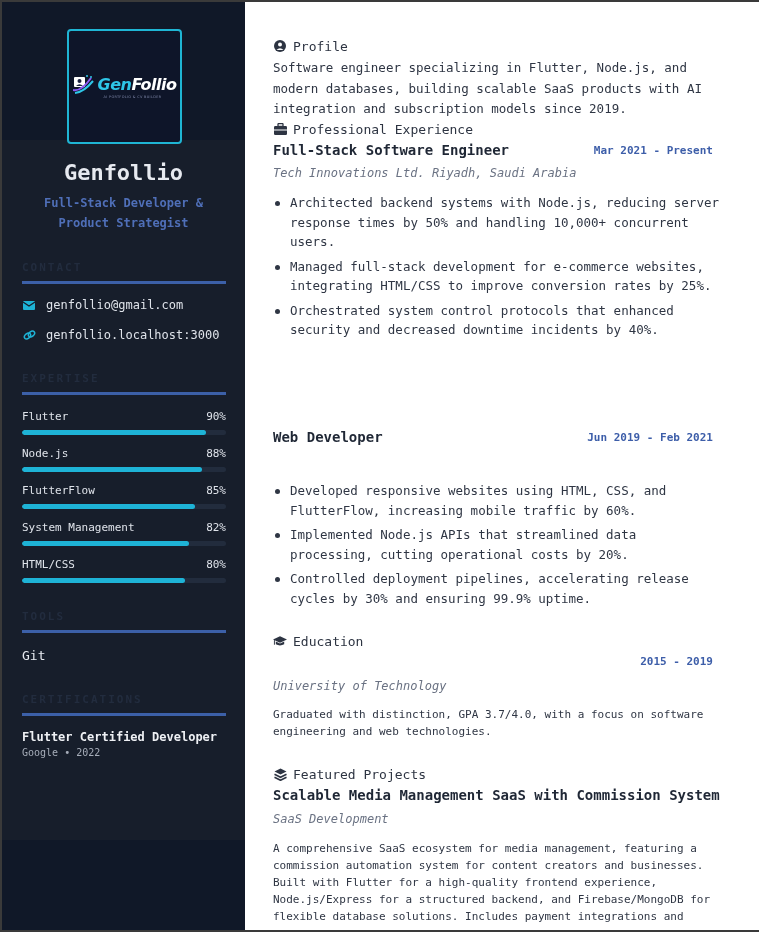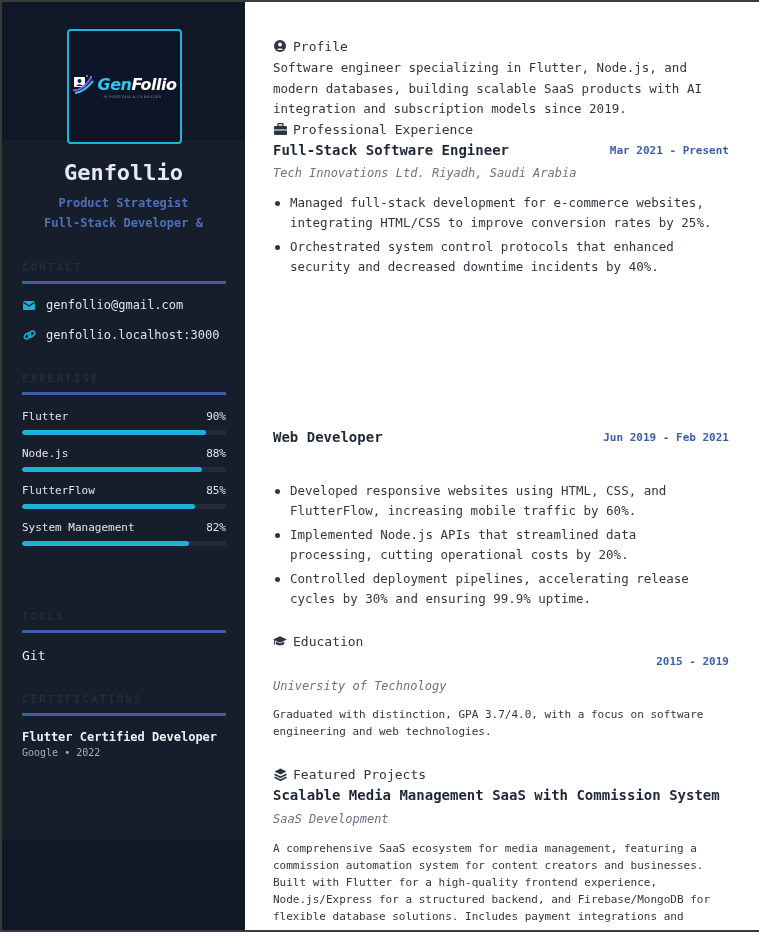--- a/index.html
+++ b/index.html
@@ -36,21 +36,21 @@
 
     .tool { position: absolute; left: 20px; top: 648px; color: #e7eaf0; font-size: 13px; }
     .cert-title { position: absolute; left: 20px; top: 730px; color: #eef0f4; font-size: 12px; font-weight: bold; }
     .cert-sub { position: absolute; left: 20px; top: 747px; color: #a6adb9; font-size: 10px; }
 
     .main { position: absolute; left: 273px; top: 0; width: 460px; height: 932px; color: #2b3342; }
     .sec-head { position: absolute; left: 0; display: flex; align-items: flex-start; font-size: 13px; color: #2d3442; }
     .sec-icon { width: 14px; height: 14px; margin-right: 6px; display: flex; align-items: center; justify-content: center; }
     .para { position: absolute; left: 0; width: 460px; font-size: 12.5px; line-height: 20.5px; color: #2f3644; }
     .job-title { position: absolute; left: 0; font-size: 14px; font-weight: bold; color: #1f2735; }
-    .job-date { position: absolute; right: 4px; font-size: 11px; font-weight: bold; color: #3d5ea9; }
+    .job-date { position: absolute; right: 20px; font-size: 11px; font-weight: bold; color: #3d5ea9; }
     .job-company { position: absolute; left: 0; font-size: 12px; color: #6a7283; font-style: italic; }
     .bullets { position: absolute; left: 0; width: 460px; list-style: none; }
     .bullets li { position: relative; padding-left: 17px; font-size: 12.5px; line-height: 19.5px; color: #2f3644; margin-bottom: 5px; }
     .bullets li::before { content: ""; position: absolute; left: 2px; top: 8px; width: 5px; height: 5px; border-radius: 50%; background: #2f3644; }
     .small-para { position: absolute; left: 0; width: 460px; font-size: 11px; line-height: 17px; color: #2f3644; }
   </style>
 </head>
 <body>
 
 <div class="frame-top"></div>
@@ -75,22 +75,22 @@
       </div>
       <div class="logo-text">
         <span class="gen">Gen</span><span class="follio">Follio</span>
       </div>
     </div>
     <div class="logo-tag">AI PORTFOLIO &amp; CV BUILDER</div>
   </div>
 
   <div class="name">Genfollio</div>
   <div class="role">
+    <div>Full-Stack Developer &amp;</div>
     <div>Product Strategist</div>
-    <div>Full-Stack Developer &amp;</div>
   </div>
 
   <div class="side-heading" style="top:261px">CONTACT</div>
   <div class="side-rule" style="top:281px"></div>
   <div class="contact-row" style="top:298px">
     <span class="contact-icon">
       <svg width="12" height="9" viewBox="0 0 12 9">
           <rect x="0" y="0" width="12" height="9" rx="1" fill="#1eb3d6"></rect>
           <path d="M0 1 L6 5 L12 1" stroke="#171e2b" stroke-width="1.2" fill="none"></path>
         </svg>
@@ -139,20 +139,29 @@
   </div>
   <div class="skill" style="top:521px">
     <div class="skill-row">
         <span>System Management</span>
         <span>82%</span>
       </div>
     <div class="skill-track">
         <div class="skill-fill" style="width:82%"></div>
       </div>
   </div>
+  <div class="skill" style="top:558px">
+    <div class="skill-row">
+        <span>HTML/CSS</span>
+        <span>80%</span>
+      </div>
+    <div class="skill-track">
+        <div class="skill-fill" style="width:80%"></div>
+      </div>
+  </div>
 
   <div class="side-heading" style="top:610px">TOOLS</div>
   <div class="side-rule" style="top:630px"></div>
   <div class="tool">Git</div>
 
   <div class="side-heading" style="top:693px">CERTIFICATIONS</div>
   <div class="side-rule" style="top:713px"></div>
   <div class="cert-title">Flutter Certified Developer</div>
   <div class="cert-sub">Google • 2022</div>
 </aside>
@@ -183,20 +192,21 @@
           <rect x="0" y="6.5" width="13" height="1" fill="#fff"></rect>
         </svg>
     </span>
     <span>Professional Experience</span>
   </div>
 
   <div class="job-title" style="top:142px">Full-Stack Software Engineer</div>
   <div class="job-date" style="top:144px">Mar 2021 - Present</div>
   <div class="job-company" style="top:166px">Tech Innovations Ltd. Riyadh, Saudi Arabia</div>
   <ul class="bullets" style="top:193px">
+    <li style="width:460px">Architected backend systems with Node.js, reducing server response times by 50% and handling 10,000+ concurrent users.</li>
     <li style="width:460px">Managed full-stack development for e-commerce websites, integrating HTML/CSS to improve conversion rates by 25%.</li>
     <li style="width:420px">Orchestrated system control protocols that enhanced security and decreased downtime incidents by 40%.</li>
   </ul>
 
   <div class="job-title" style="top:429px">Web Developer</div>
   <div class="job-date" style="top:431px">Jun 2019 - Feb 2021</div>
   <ul class="bullets" style="top:481px">
     <li style="width:410px">Developed responsive websites using HTML, CSS, and FlutterFlow, increasing mobile traffic by 60%.</li>
     <li style="width:390px">Implemented Node.js APIs that streamlined data processing, cutting operational costs by 20%.</li>
     <li style="width:440px">Controlled deployment pipelines, accelerating release cycles by 30% and ensuring 99.9% uptime.</li>

